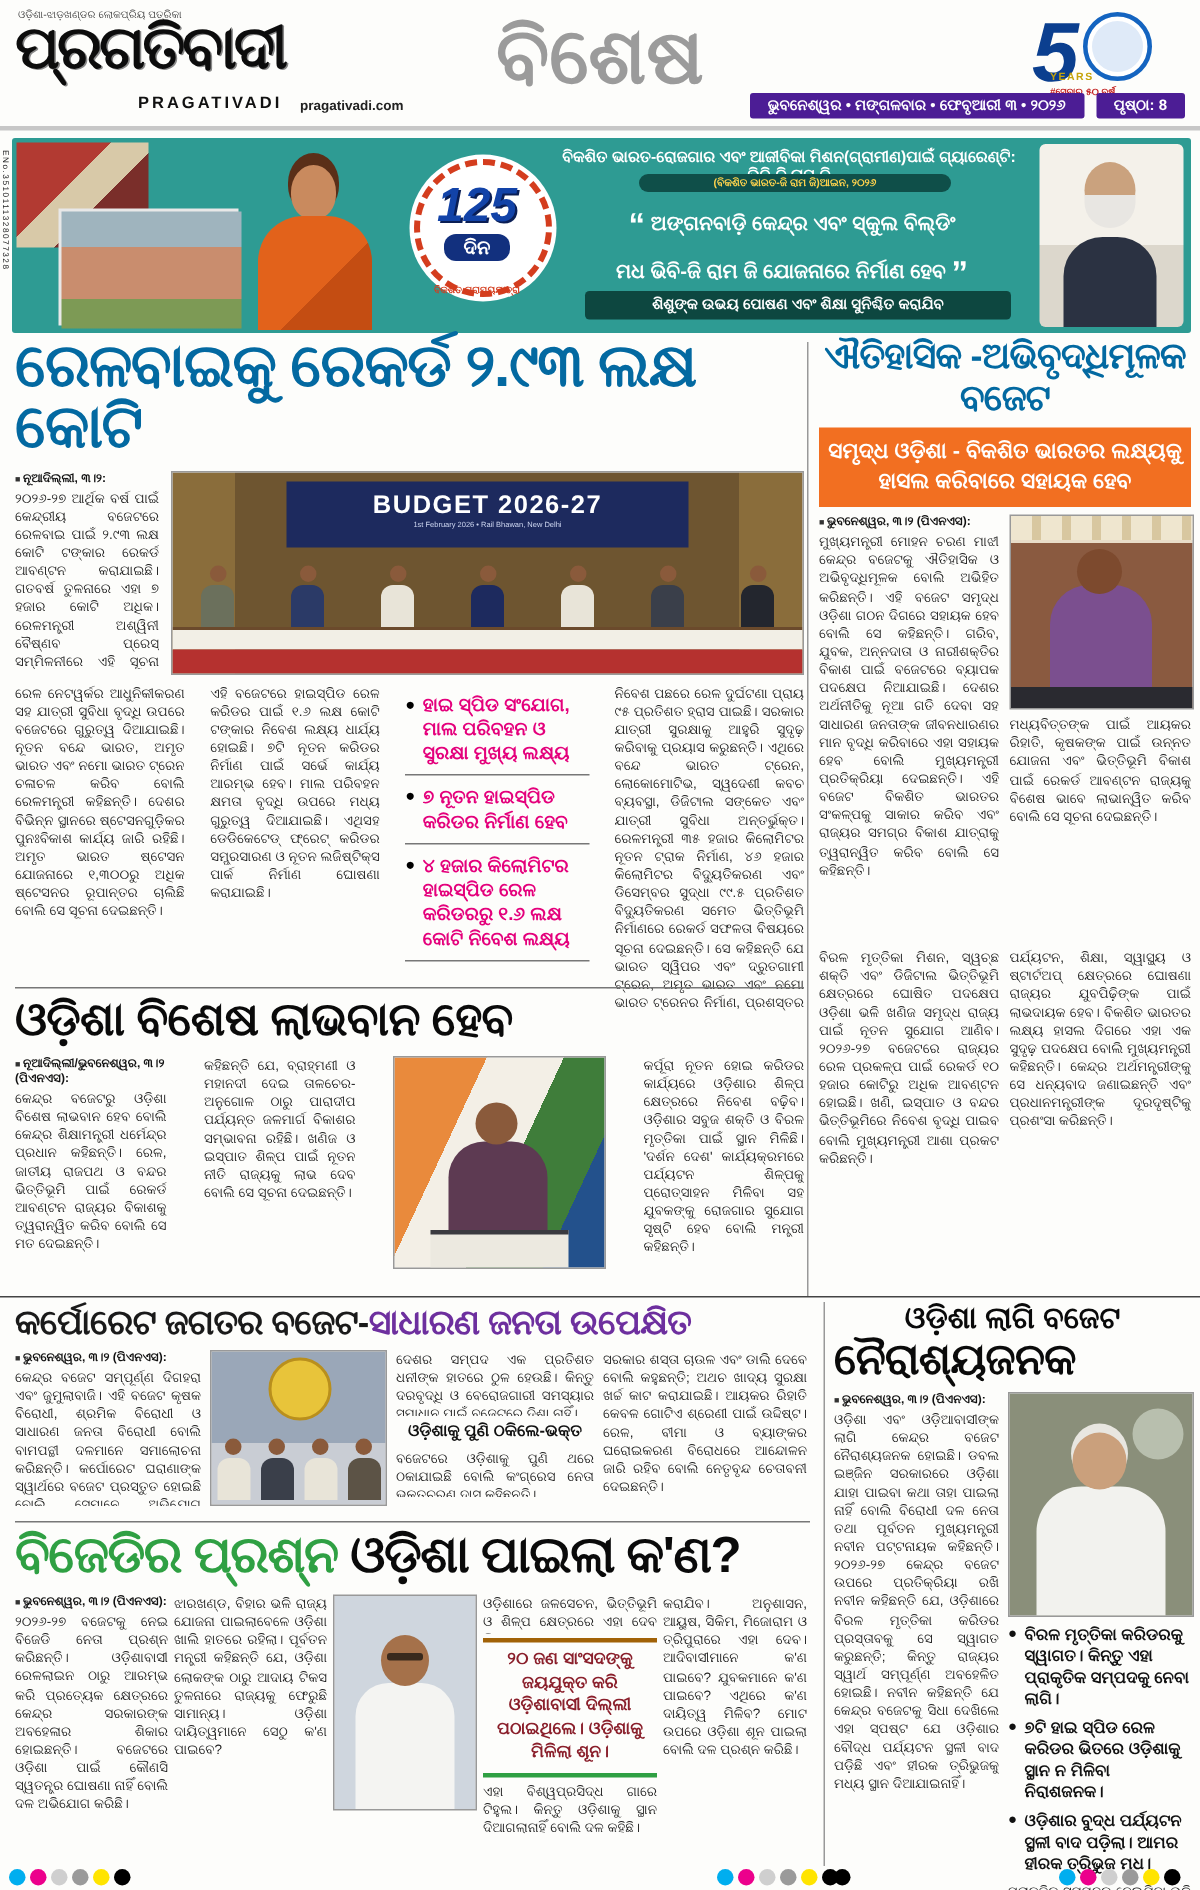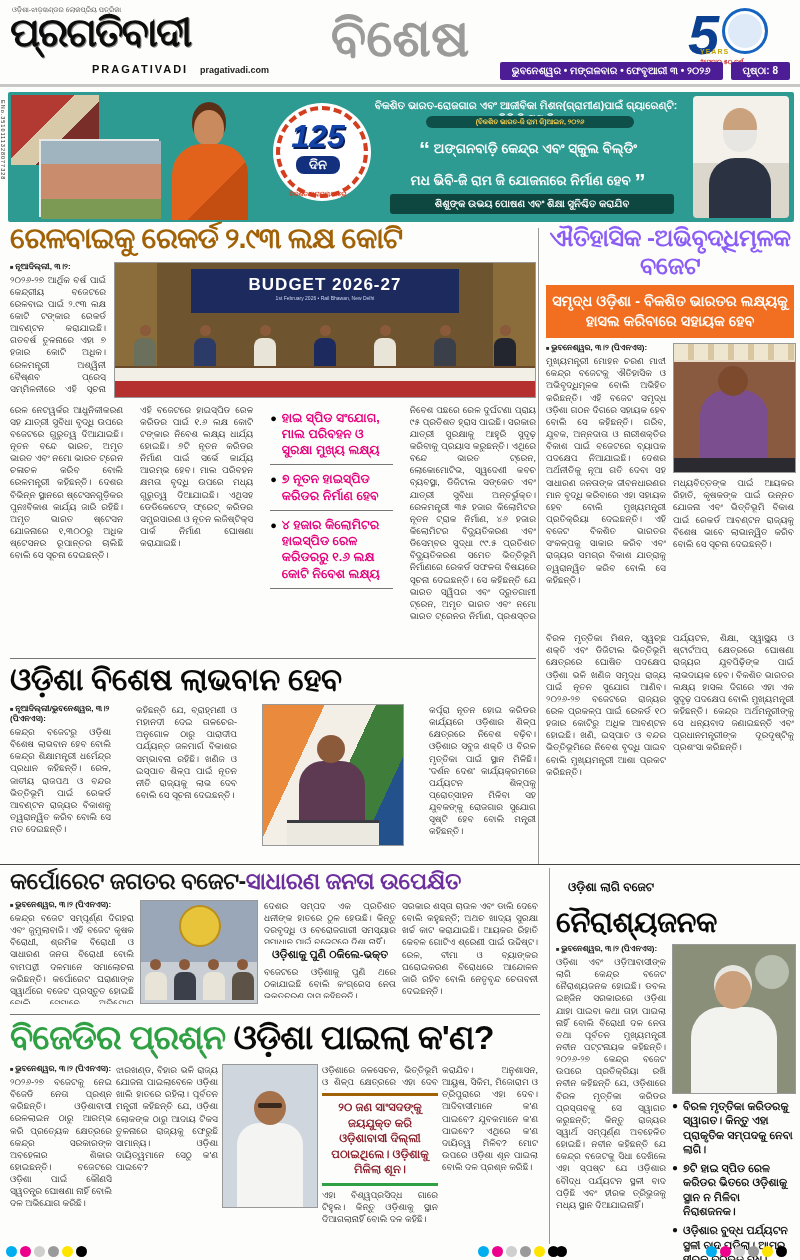--- a/index.html
+++ b/index.html
@@ -54,39 +54,39 @@
   
   .col{font-size:9px;line-height:1.35;text-align:justify;color:#222;overflow:hidden;}
   .byline{font-size:8px;font-weight:bold;color:#111;margin-bottom:2px;}
   .byline::before{content:"■ ";font-size:6px;color:#333;}
   .photo{position:relative;overflow:hidden;border:1px solid #999;background:#888;}
   .person{position:relative;width:24px;height:44px;flex:0 0 auto;}
   .person .head{width:11px;height:11px;border-radius:50%;margin:0 auto;background:#8a5a3b;}
   .person .torso{width:22px;height:28px;border-radius:8px 8px 0 0;margin:2px auto 0;}
   
   .lead{position:absolute;left:10px;top:224px;width:526px;}
-  .lead h1{margin:0;font-size:29px;line-height:1.02;font-weight:900;letter-spacing:-1px;color:#a16207;}
+  .lead h1{margin:0;font-size:40px;line-height:1.02;font-weight:900;letter-spacing:-1px;color:#0369a1;}
   .lead-row1{display:flex;gap:8px;margin-top:8px;}
   .lead-intro{width:96px;flex:0 0 auto;height:134px;}
   .budget-photo{flex:1;height:134px;background:linear-gradient(90deg,#8a6d3b 0 10%,#6e5530 10% 90%,#8a6d3b 90% 100%);}
   .bp-banner{position:absolute;left:18%;top:6px;width:64%;height:44px;background:#1d2a5e;color:#fff;text-align:center;}
   .bp-banner .t{font-size:17px;font-weight:900;letter-spacing:1px;margin-top:6px;}
   .bp-banner .s{font-size:5px;color:#cdd6f0;}
   .bp-people{position:absolute;left:0;bottom:28px;width:100%;display:flex;justify-content:space-around;}
   .bp-table{position:absolute;left:0;bottom:16px;width:100%;height:13px;background:#f2efe6;border-top:2px solid #6b4a2c;}
   .bp-carpet{position:absolute;left:0;bottom:0;width:100%;height:16px;background:#b5312f;}
   .lead-row2{display:flex;gap:17px;margin-top:6px;}
   .bullets{list-style:none;margin:0;padding:0;}
   .bullets li{display:flex;gap:5px;font-size:12.5px;font-weight:bold;color:#e4007c;line-height:1.3;
         padding:6px 0;border-bottom:1.5px solid #777;}
   .bullets li .dot{color:#000;font-size:11px;line-height:1.5;}
   
   .v-rule-main{position:absolute;left:538px;top:228px;width:1px;height:636px;background:#999;}
   .right-art{position:absolute;left:546px;top:224px;width:248px;}
-  .right-art h2{margin:0;font-size:24px;font-weight:900;text-align:center;letter-spacing:-0.5px;color:#8b5cf6;}
+  .right-art h2{margin:0;font-size:24px;font-weight:900;text-align:center;letter-spacing:-0.5px;color:#0369a1;}
   .orange-box{margin-top:5px;background:#f26f21;color:#fff;font-size:14.5px;font-weight:bold;
         text-align:center;line-height:1.35;padding:7px 4px;}
   .right-cols{display:flex;gap:7px;margin-top:5px;}
   .cm-photo{width:100%;height:128px;background:linear-gradient(180deg,#e8dcc8 0 14%,#8a5a40 14% 100%);margin-bottom:4px;}
   .cm-photo .strip{position:absolute;left:0;top:0;width:100%;height:16px;background:repeating-linear-gradient(90deg,#efe6cf 0 14px,#d8c7a0 14px 20px);}
   .cm-photo .torso{position:absolute;left:26px;top:46px;width:68px;height:70px;border-radius:26px 26px 0 0;background:#7b4f8f;}
   .cm-photo .head{position:absolute;left:44px;top:22px;width:30px;height:30px;border-radius:50%;background:#7d4a2e;}
   .cm-photo .mics{position:absolute;left:0;bottom:0;width:100%;height:14px;background:#2a2a30;}
   
   .h-rule-mid{position:absolute;left:10px;top:658px;width:526px;height:1px;background:#777;}
@@ -115,21 +115,21 @@
   .bmid h2 .green{color:#2fa043;}
   .bmid-cols{display:flex;gap:4px;margin-top:6px;}
   .bjd-photo{width:94px;height:142px;flex:0 0 auto;background:linear-gradient(180deg,#cfd6de 0 100%);}
   .bjd-photo .torso{position:absolute;left:14px;top:58px;width:66px;height:84px;border-radius:22px 22px 0 0;background:#f4f4f2;}
   .bjd-photo .head{position:absolute;left:31px;top:26px;width:32px;height:34px;border-radius:50%;background:#a5714a;}
   .bjd-photo .glasses{position:absolute;left:35px;top:38px;width:24px;height:5px;background:#3a2a1d;border-radius:2px;}
   .quote-box{border-top:3px solid #a16207;margin:3px 0;padding:4px 1px 5px;text-align:center;
         font-size:11.5px;font-weight:900;color:#8a1f2b;line-height:1.35;border-bottom:3px solid #2fa043;}
   
   .bright{position:absolute;left:556px;top:868px;width:238px;}
-  .bright .hl1{margin:12px;font-size:12px;font-weight:900;text-align:left;color:#0a0a0a;}
+  .bright .hl1{margin:0;font-size:20px;font-weight:900;text-align:center;color:#0a0a0a;}
   .bright .hl2{margin:0;font-size:29px;font-weight:900;text-align:left;letter-spacing:-0.5px;color:#0a0a0a;}
   .bright-cols{display:flex;gap:6px;margin-top:4px;}
   .naveen-photo{width:100%;height:148px;background:linear-gradient(180deg,#8a8f7a 0 100%);margin-bottom:4px;}
   .naveen-photo .torso{position:absolute;left:18px;top:62px;width:86px;height:86px;border-radius:30px 30px 0 0;background:#f2f2ee;}
   .naveen-photo .head{position:absolute;left:42px;top:26px;width:36px;height:38px;border-radius:50%;background:#caa07c;box-shadow:0 -5px 0 1px #e8e6e0;}
   .naveen-photo .disc{position:absolute;right:6px;top:10px;width:34px;height:34px;border-radius:50%;background:#b8bfae;}
   .nbullets{list-style:none;margin:0;padding:0;}
   .nbullets li{display:flex;gap:5px;font-size:11px;font-weight:900;color:#111;line-height:1.3;margin:5px 0;}
   .nbullets li .dot{font-size:10px;}
   

